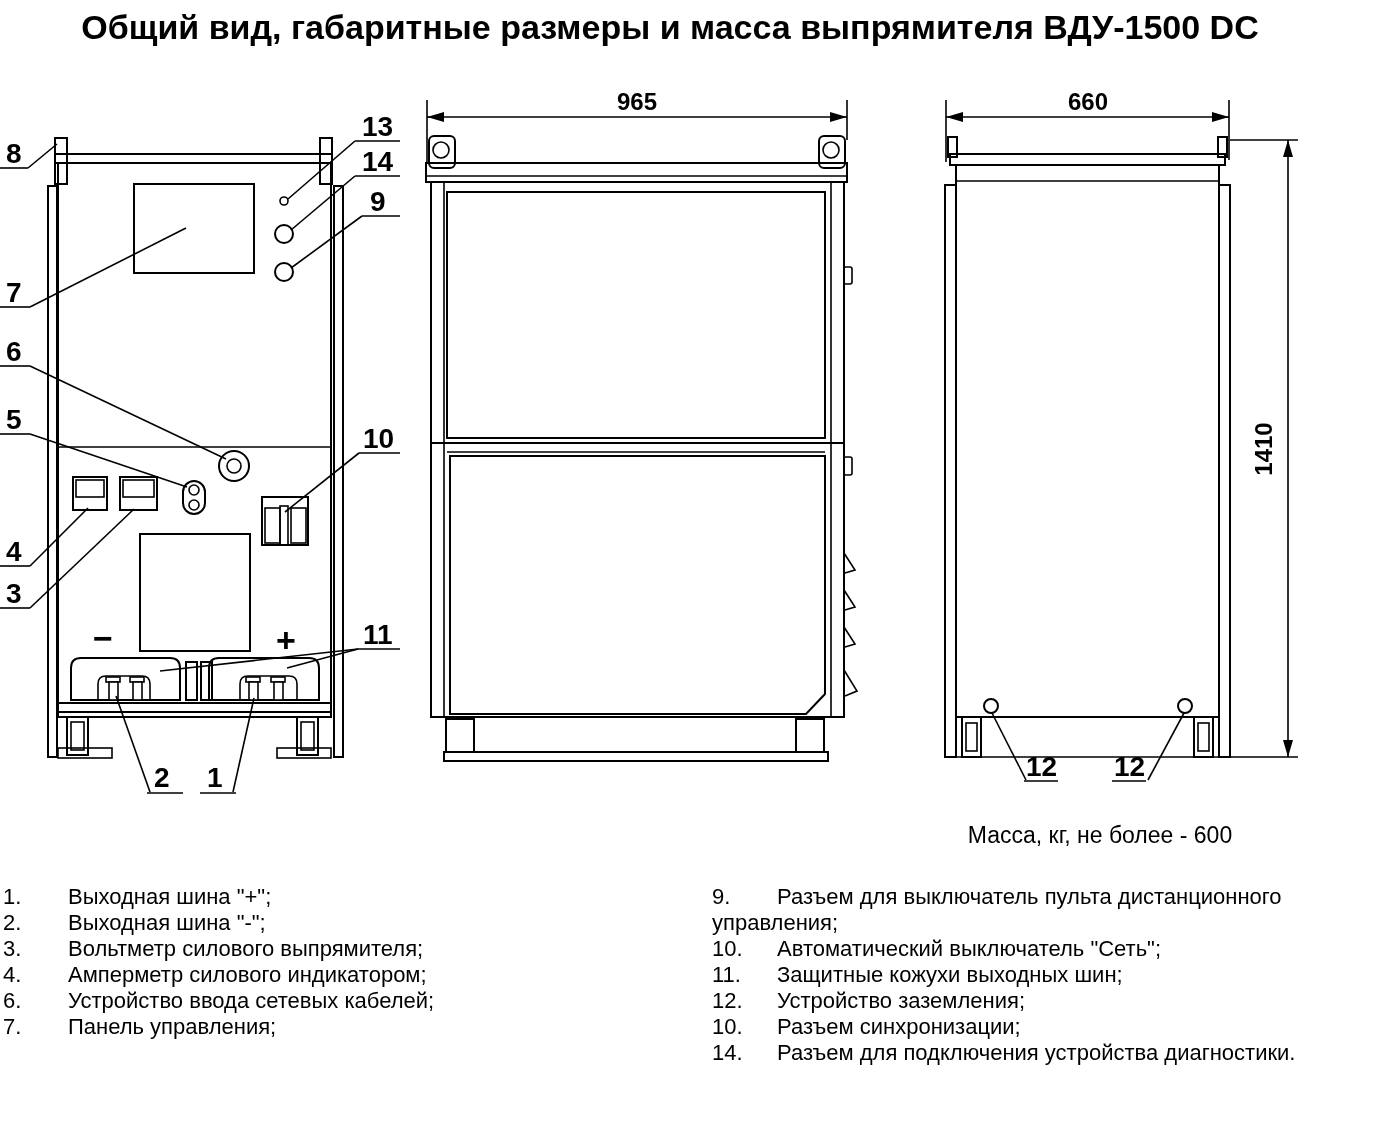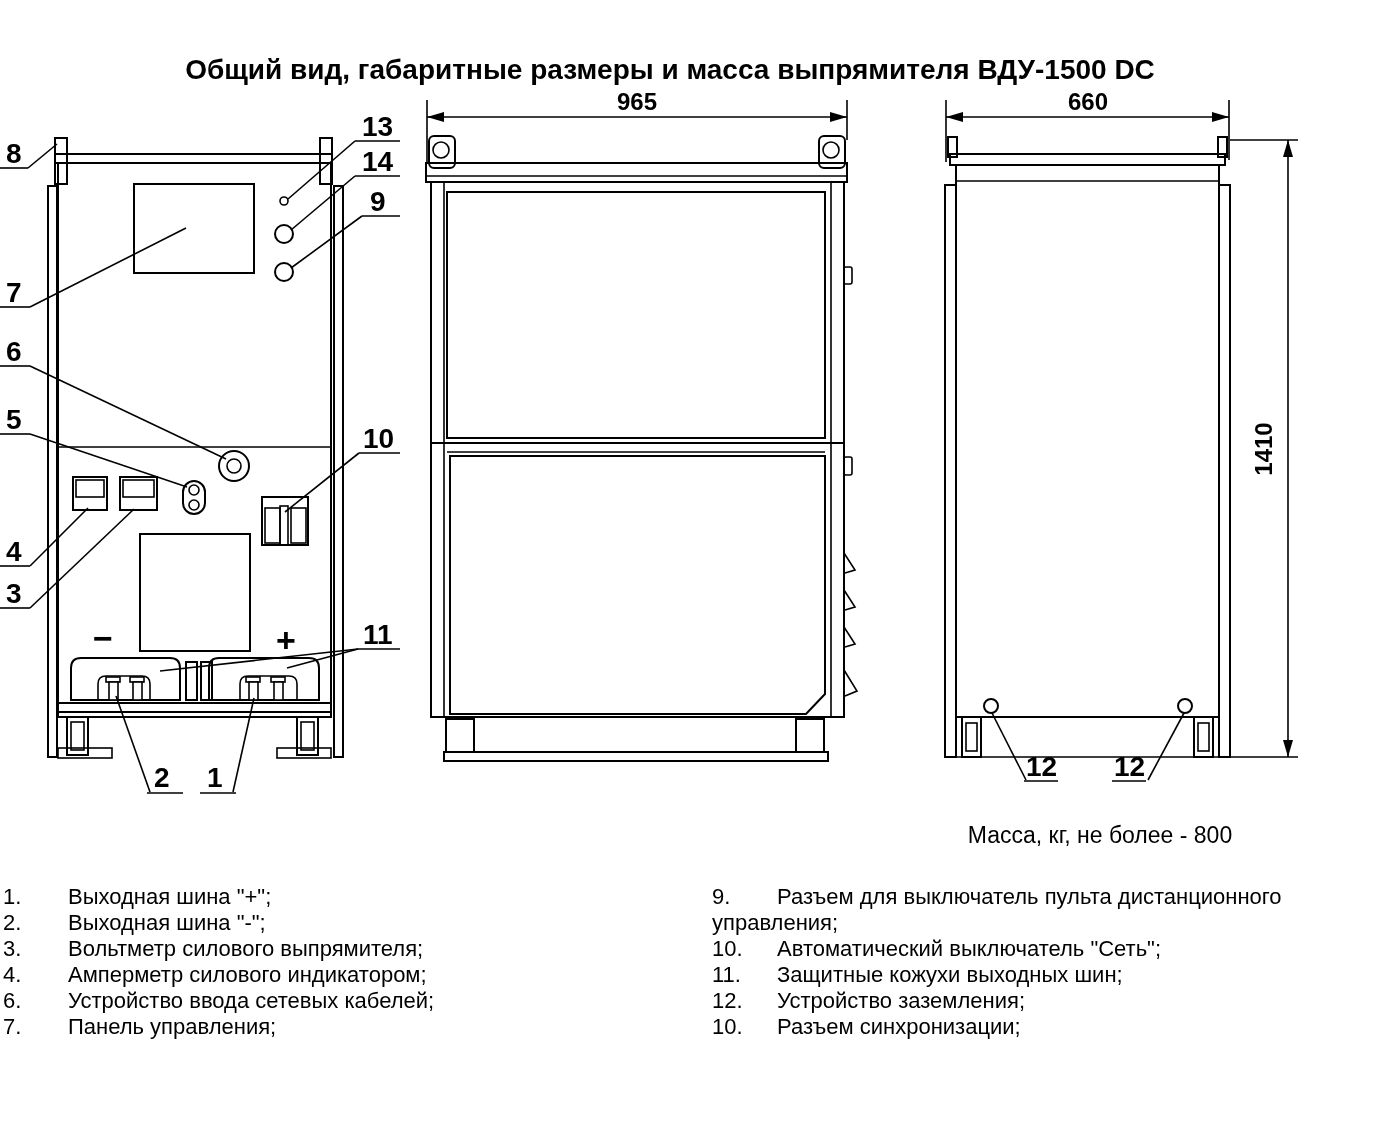--- a/index.html
+++ b/index.html
@@ -1,19 +1,19 @@
 <!DOCTYPE html>
 <html><head>
 <meta charset="utf-8">
 <style>
   html,body{margin:0;padding:0;background:#fff;}
   body{width:1400px;height:1129px;position:relative;overflow:hidden;
        font-family:"Liberation Sans",sans-serif;color:#000;}
   .title{position:absolute;left:0;top:8px;width:1340px;text-align:center;
-         font-size:28px;font-weight:bold;margin-top:46px;}
+         font-size:34px;font-weight:bold;}
   svg{position:absolute;left:0;top:0;}
   .ln{fill:none;stroke:#000;stroke-width:2;}
   .lt{fill:none;stroke:#000;stroke-width:1.6;}
   .wh{fill:#fff;stroke:#000;stroke-width:1.6;}
   .ar{fill:#000;stroke:none;}
   .lbl{fill:#000;stroke:none;font-family:"Liberation Sans",sans-serif;
        font-size:28px;font-weight:bold;}
   .dim{fill:#000;stroke:none;font-family:"Liberation Sans",sans-serif;
        font-size:24px;font-weight:bold;}
   .sym{fill:#000;stroke:none;font-family:"Liberation Sans",sans-serif;
@@ -221,30 +221,31 @@
       <line class="lt" x1="1230" y1="140" x2="1298" y2="140"></line>
       <line class="lt" x1="950" y1="757" x2="1298" y2="757"></line>
       <line class="lt" x1="1288" y1="140" x2="1288" y2="757"></line>
       <polygon class="ar" points="1288,140 1283,157 1293,157"></polygon>
       <polygon class="ar" points="1288,757 1283,740 1293,740"></polygon>
       <text class="dim" text-anchor="middle" transform="rotate(-90 1272 449)" x="1272" y="449">1410</text>
     </g>
   </g>
 </svg>
 
-<div class="mass">Масса, кг, не более - 800</div>
+<div class="mass">Масса, кг, не более - 600</div>
 
 <div class="legend lcol">
   <div class="lg-item"><span class="lg-num">1.</span><span>Выходная шина "+";</span></div>
   <div class="lg-item"><span class="lg-num">2.</span><span>Выходная шина "-";</span></div>
   <div class="lg-item"><span class="lg-num">3.</span><span>Вольтметр силового выпрямителя;</span></div>
   <div class="lg-item"><span class="lg-num">4.</span><span>Амперметр силового индикатором;</span></div>
   <div class="lg-item"><span class="lg-num">6.</span><span>Устройство ввода сетевых кабелей;</span></div>
   <div class="lg-item"><span class="lg-num">7.</span><span>Панель управления;</span></div>
 </div>
 
 <div class="legend rcol">
   <div class="lg-item"><span class="lg-num">9.</span><span>Разъем для выключатель пульта дистанционного управления;</span></div>
   <div class="lg-item"><span class="lg-num">10.</span><span>Автоматический выключатель "Сеть";</span></div>
   <div class="lg-item"><span class="lg-num">11.</span><span>Защитные кожухи выходных шин;</span></div>
   <div class="lg-item"><span class="lg-num">12.</span><span>Устройство заземления;</span></div>
   <div class="lg-item"><span class="lg-num">10.</span><span>Разъем синхронизации;</span></div>
+  <div class="lg-item"><span class="lg-num">14.</span><span>Разъем для подключения устройства диагностики.</span></div>
 </div>
 
 </body></html>

